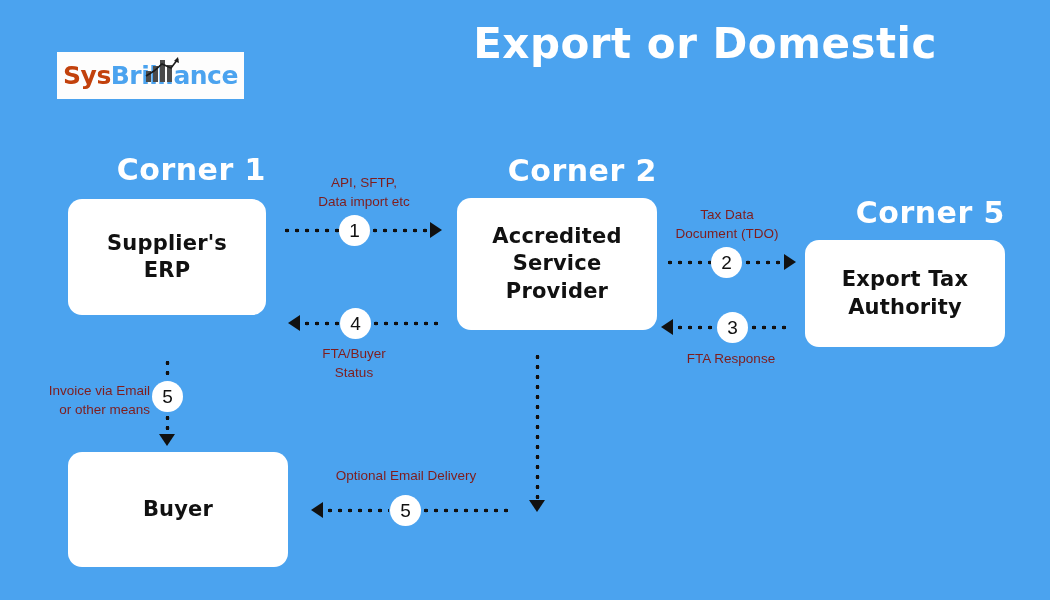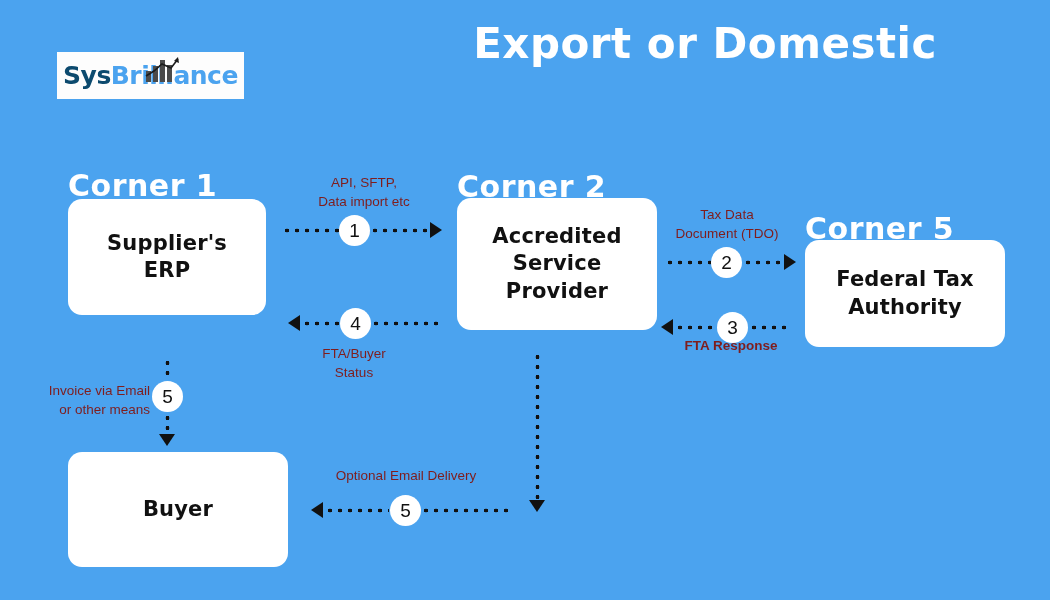--- a/index.html
+++ b/index.html
@@ -31,21 +31,21 @@
   }
   #logo-wrap {
     position: relative;
     font-family: "DejaVu Sans", sans-serif;
     font-weight: bold;
     font-size: 25px;
     letter-spacing: -0.5px;
     line-height: 1;
     white-space: nowrap;
   }
-  .logo-sys { color: #0c4a6e; }
+  .logo-sys { color: #c2410c; }
   .logo-bri { color: #4ba3ef; }
   #logo-chart {
     position: absolute;
     left: 82px;
     top: -7px;
     width: 34px;
     height: 26px;
     pointer-events: none;
   }
 
@@ -66,23 +66,22 @@
   #title .tline { display: block; }
 
   
   .corner-label {
     position: absolute;
     color: #ffffff;
     font-family: "DejaVu Sans", sans-serif;
     font-weight: bold;
     font-size: 30px;
     letter-spacing: 0.5px;
-    text-align: left;
+    text-align: right;
     white-space: nowrap;
-    margin-top: 16px;
   }
 
   
   .node {
     position: absolute;
     background: #ffffff;
     border-radius: 14px;
     display: flex;
     align-items: center;
     justify-content: center;
@@ -201,21 +200,21 @@
   <div class="node" style="left:457px; top:198px; width:200px; height:132px;">
     <div>
       <span class="nline">Accredited Service</span>
       <span class="nline">Provider</span>
     </div>
   </div>
 
   <div class="corner-label" style="left:805px; top:195px; width:200px;">Corner 5</div>
   <div class="node" style="left:805px; top:240px; width:200px; height:107px;">
     <div>
-      <span class="nline">Federal Tax</span>
+      <span class="nline">Export Tax</span>
       <span class="nline">Authority</span>
     </div>
   </div>
 
   <div class="node" style="left:68px; top:452px; width:220px; height:115px;">
     <div>
       <span class="nline">Buyer</span>
     </div>
   </div>
 
@@ -230,21 +229,21 @@
 
   <div class="edge-label" style="left:637px; top:205px; width:180px;">
     <span class="lline">Tax Data</span>
     <span class="lline">Document (TDO)</span>
   </div>
   <div class="dotline-h" style="left:665px; top:260px; width:46px;"></div>
   <div class="dotline-h" style="left:743px; top:260px; width:41px;"></div>
   <div class="arrow arrow-right" style="left:784px; top:254px;"></div>
   <div class="step-badge" style="left:711px; top:247px;">2</div>
 
-  <div class="edge-label" style="left:641px; top:336px; width:180px;font-weight:bold;">
+  <div class="edge-label" style="left:641px; top:349px; width:180px;">
     <span class="lline">FTA Response</span>
   </div>
   <div class="arrow arrow-left" style="left:661px; top:319px;"></div>
   <div class="dotline-h" style="left:675px; top:325px; width:42px;"></div>
   <div class="dotline-h" style="left:749px; top:325px; width:42px;"></div>
   <div class="step-badge" style="left:717px; top:312px;">3</div>
 
   <div class="arrow arrow-left" style="left:288px; top:315px;"></div>
   <div class="dotline-h" style="left:302px; top:321px; width:38px;"></div>
   <div class="dotline-h" style="left:371px; top:321px; width:70px;"></div>

